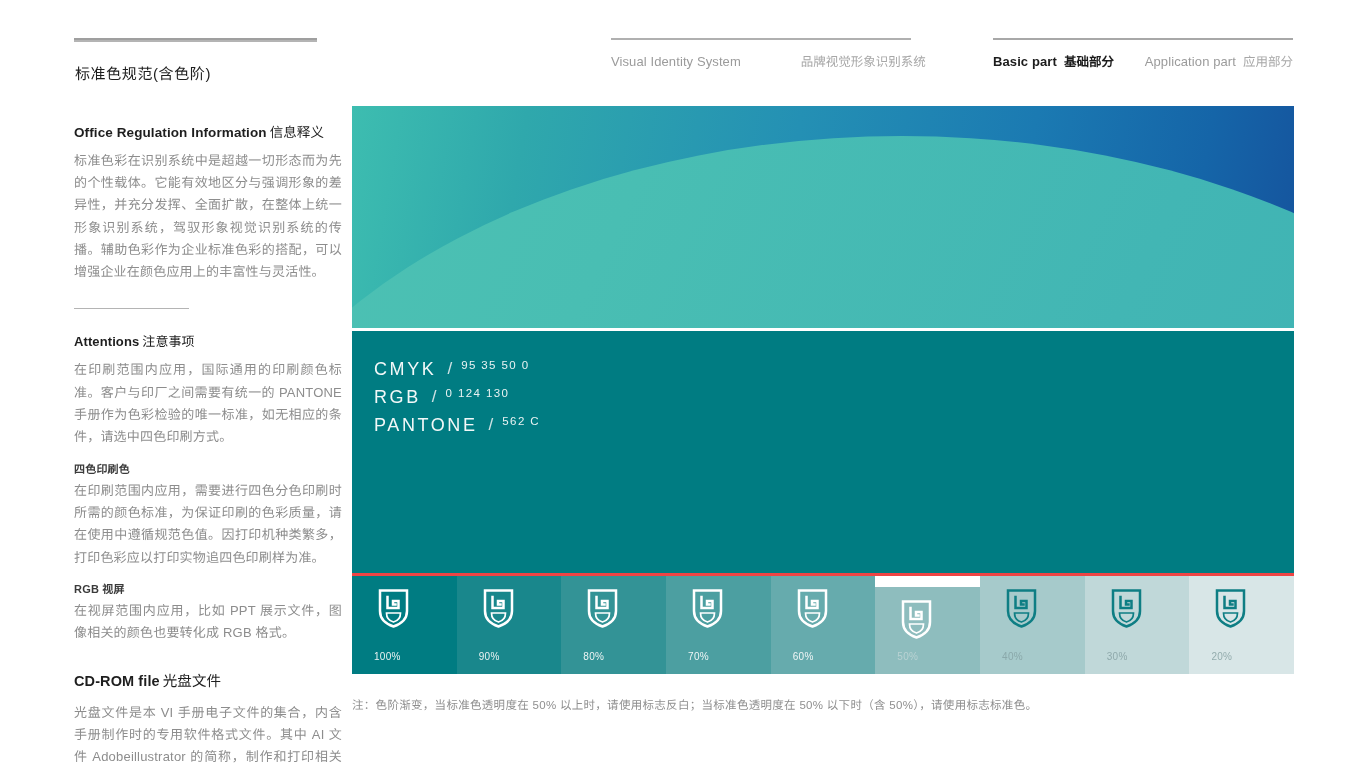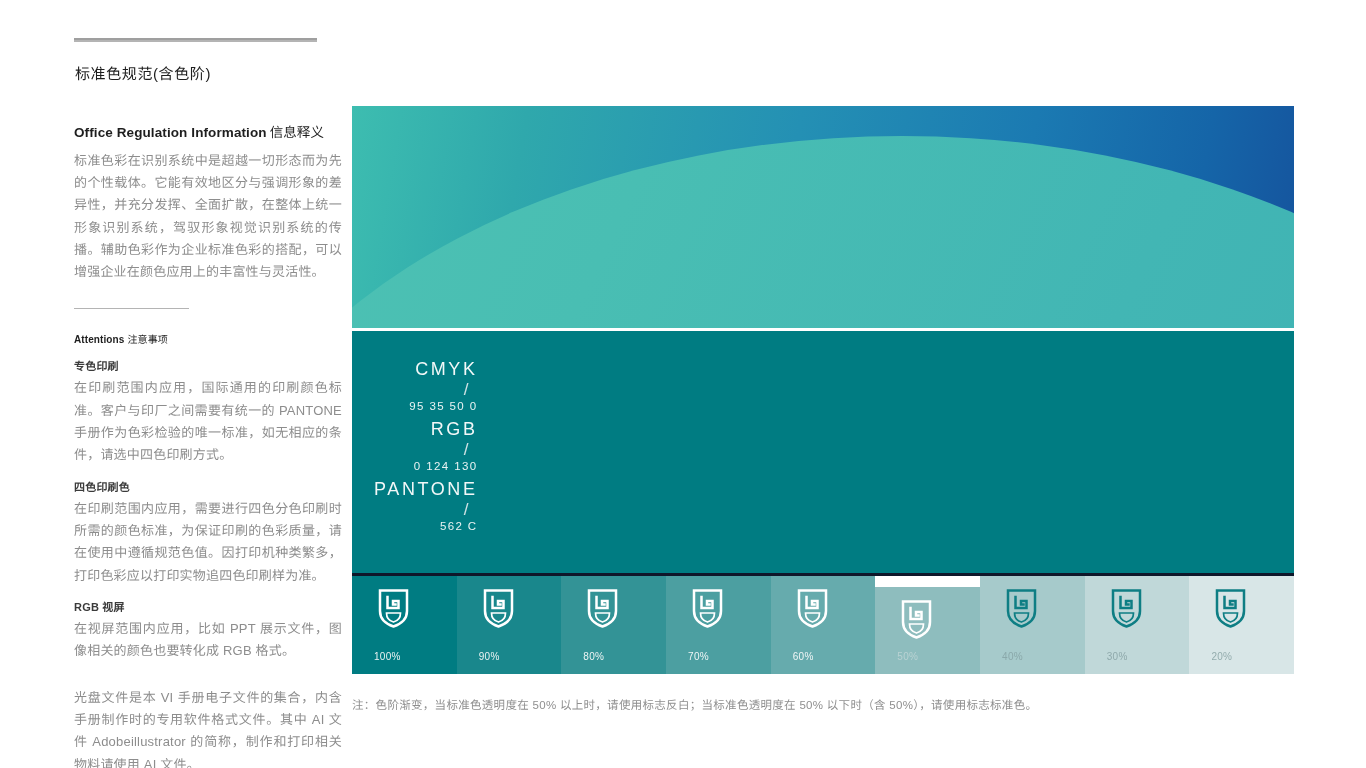--- a/index.html
+++ b/index.html
@@ -145,24 +145,23 @@
     background: #007C82;
     border-top: 3px solid #ffffff;
   }
   .specs {
     position: absolute;
     left: 22px;
     top: 28px;
   }
   .spec-row {
     display: flex;
-    align-items: flex-end;
+    align-items: flex-start;
     margin-bottom: 7px;
     color: #eef6f6;
-    flex-direction: column;
   }
   .spec-key {
     font-size: 18px;
     letter-spacing: 2.6px;
     color: #f2f8f8;
   }
   .spec-slash {
     font-size: 17px;
     color: #cfe3e4;
     margin: 0 9px 0 11px;
@@ -179,21 +178,21 @@
     font-size: 16px;
     color: #ffffff;
     letter-spacing: 1.2px;
   }
 
   
   .swatches {
     display: flex;
     width: 942px;
     height: 98px;
-    border-top: 3px solid #0f172a;
+    border-top: 3px solid #ef4444;
   }
   .swatch {
     flex: 1 1 0;
     position: relative;
     display: flex;
     flex-direction: column;
     align-items: flex-start;
     justify-content: flex-start;
   }
   .swatch .logo-wrap {
@@ -216,57 +215,83 @@
     font-size: 11.5px;
     color: #8f8f8f;
     letter-spacing: .3px;
     white-space: nowrap;
   }
 </style>
 </head>
 <body>
 
 <div class="header">
-
+  <div class="hdr-group left">
+    <div class="hdr-rule"></div>
+    <div class="hdr-labels">
+      <div class="hdr-item">
+        <span class="hdr-en">Visual Identity System</span>
+        <span class="hdr-gap"></span>
+        <span class="hdr-cn">品牌视觉形象识别系统</span>
+      </div>
+    </div>
+  </div>
+
+  <div class="hdr-group right">
+    <div class="hdr-rule right-rule"></div>
+    <div class="hdr-labels">
+      <div class="hdr-item active">
+        <span class="hdr-en">Basic part</span>
+        <span class="hdr-cn">基础部分</span>
+      </div>
+      <span class="hdr-gap-r"></span>
+      <div class="hdr-item">
+        <span class="hdr-en">Application part</span>
+        <span class="hdr-cn">应用部分</span>
+      </div>
+    </div>
+  </div>
 </div>
 
 <div class="sidebar">
   <div class="side-rule"></div>
   <div class="side-rule thin"></div>
   <div class="section-title-cn">标准色规范(含色阶)</div>
 
   <div class="block" style="margin-top:38px;">
     <div class="block-head">
       <span>Office Regulation Information</span><span class="cn">信息释义</span>
     </div>
     <div class="body-cn">标准色彩在识别系统中是超越一切形态而为先的个性载体。它能有效地区分与强调形象的差异性，并充分发挥、全面扩散，在整体上统一形象识别系统，驾驭形象视觉识别系统的传播。辅助色彩作为企业标准色彩的搭配，可以增强企业在颜色应用上的丰富性与灵活性。</div>
   </div>
 
   <div class="side-rule short" style="margin-top:24px;"></div>
 
   <div class="block" style="margin-top:22px;">
-    <div class="block-head" style="font-size:10px;">
+    <div class="block-head" style="font-size:13px;">
       <span>Attentions</span><span class="cn">注意事项</span>
     </div>
 
     <div>
-      <div class="sub-head">专色印刷</div>
       <div class="body-cn">在印刷范围内应用，国际通用的印刷颜色标准。客户与印厂之间需要有统一的 PANTONE 手册作为色彩检验的唯一标准，如无相应的条件，请选中四色印刷方式。</div>
     </div>
     <div>
       <div class="sub-head">四色印刷色</div>
       <div class="body-cn">在印刷范围内应用，需要进行四色分色印刷时所需的颜色标准，为保证印刷的色彩质量，请在使用中遵循规范色值。因打印机种类繁多，打印色彩应以打印实物追四色印刷样为准。</div>
     </div>
     <div>
       <div class="sub-head">RGB 视屏</div>
       <div class="body-cn">在视屏范围内应用，比如 PPT 展示文件，图像相关的颜色也要转化成 RGB 格式。</div>
     </div>
   </div>
 
   <div class="block" style="margin-top:24px;">
+    <div class="block-head" style="font-size:14.5px;margin-bottom:12px;">
+      <span>CD-ROM file</span><span class="cn">光盘文件</span>
+    </div>
     <div class="body-cn">光盘文件是本 VI 手册电子文件的集合，内含手册制作时的专用软件格式文件。其中 AI 文件 Adobeillustrator 的简称，制作和打印相关物料请使用 AI 文件。</div>
   </div>
 </div>
 
 <div class="panel">
 
   <div class="hero">
     <div class="hero-ellipse"></div>
   </div>
 

